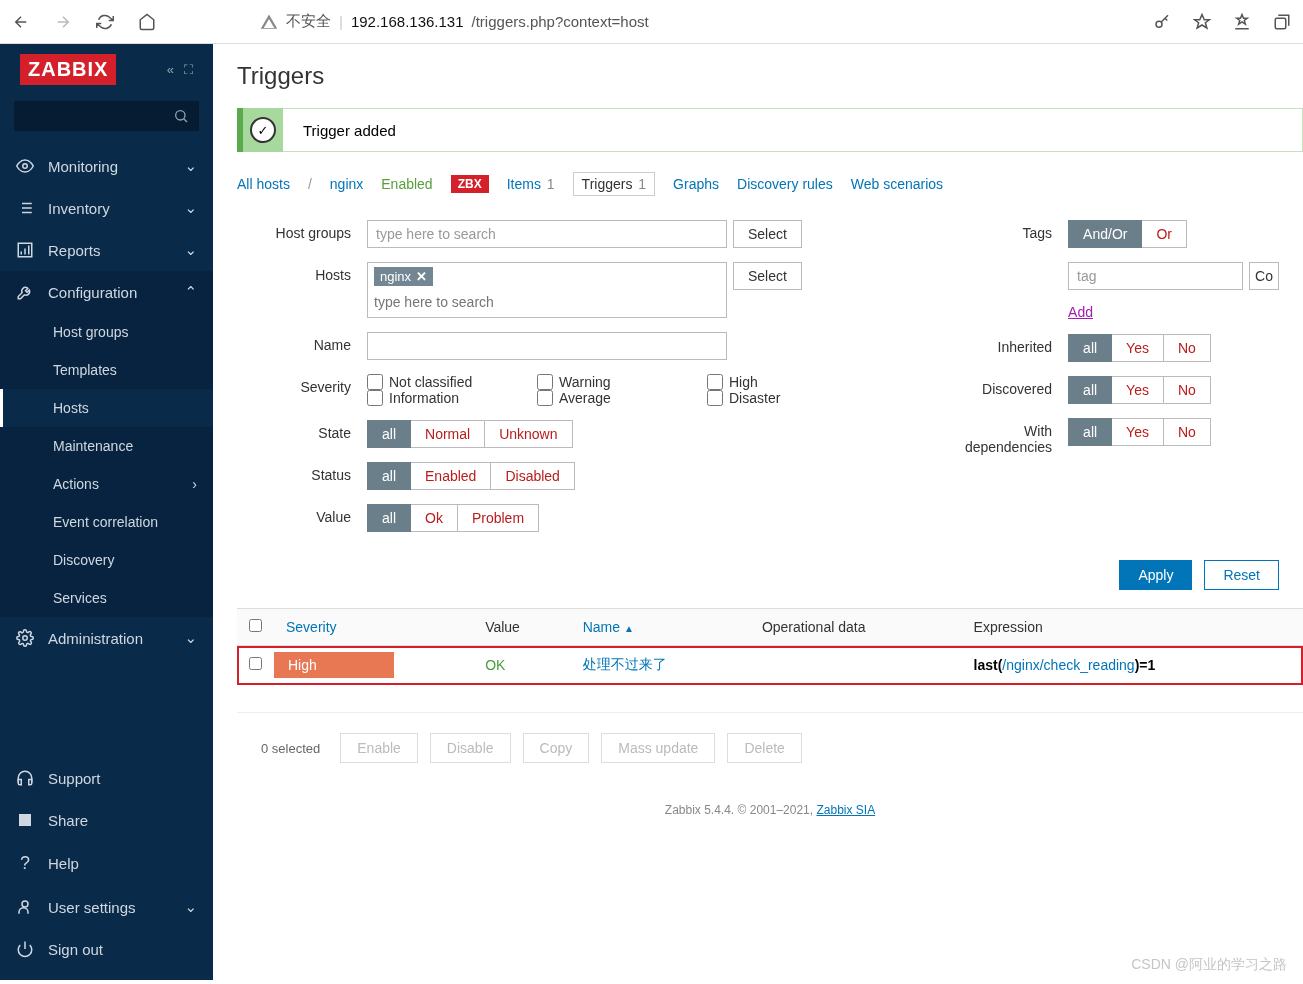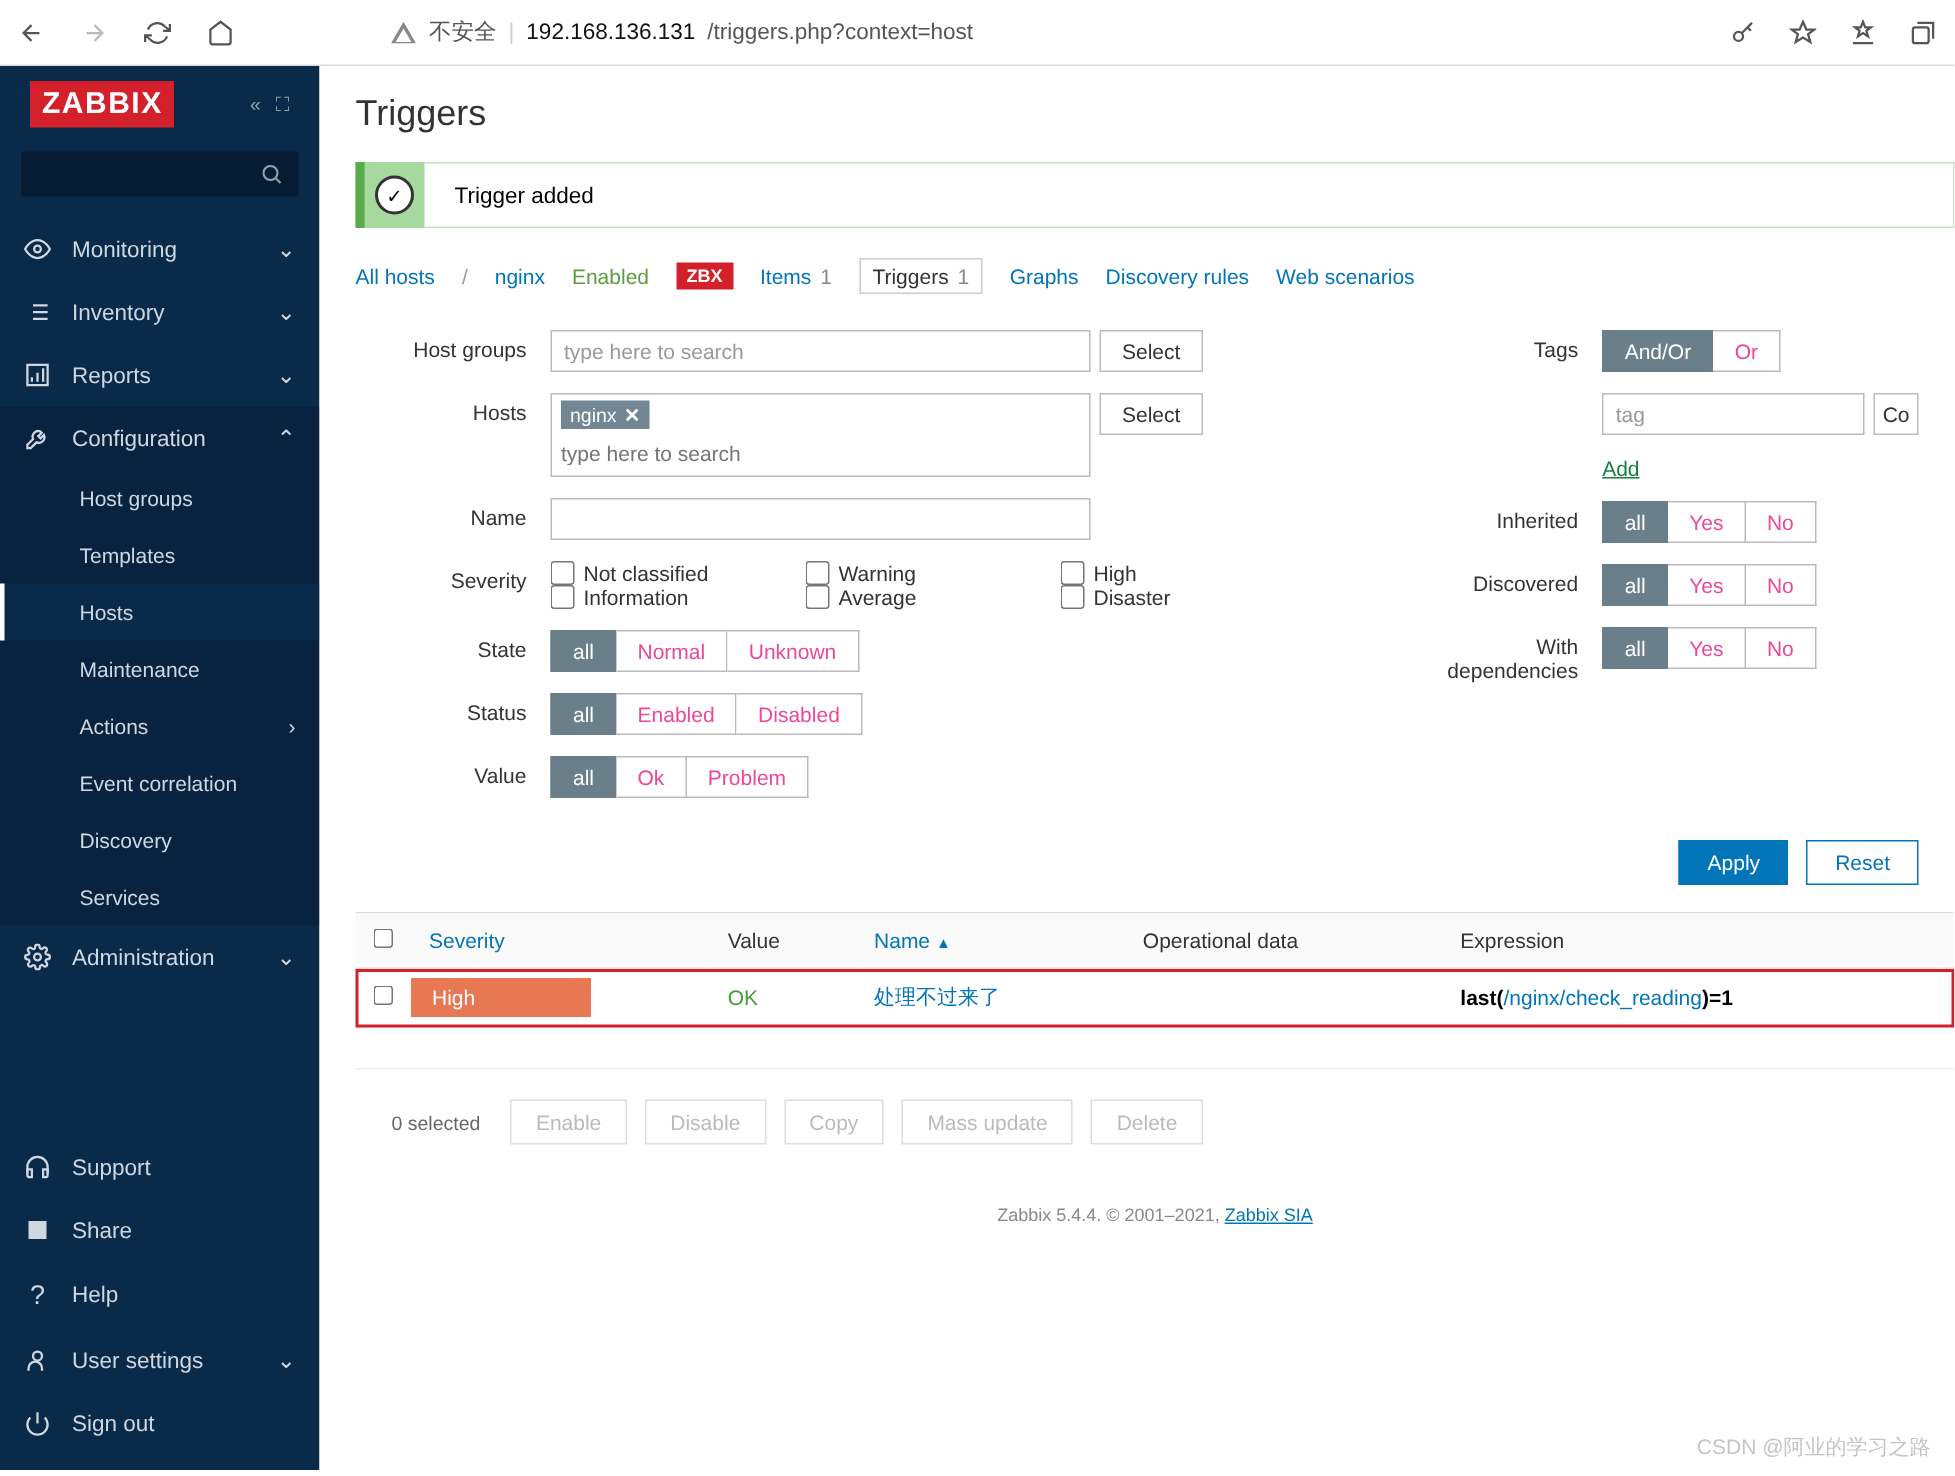--- a/index.html
+++ b/index.html
@@ -45,27 +45,27 @@
 .frow label { width: 130px; text-align: right; padding-right: 16px; padding-top: 5px; color: #333; font-size: 14px; }
 .frow .ctrl { display: flex; gap: 6px; flex: 1; }
 .text-input { border: 1px solid #bbb; padding: 5px 8px; font-size: 14px; color: #333; background: #fff; }
 .text-input::placeholder { color: #999; }
 .multiselect { border: 1px solid #bbb; padding: 4px 6px; width: 360px; display: flex; flex-wrap: wrap; gap: 4px; align-items: center; min-height: 30px; }
 .tag-chip { background: #728793; color: #fff; padding: 2px 6px; font-size: 13px; display: flex; align-items: center; gap: 5px; }
 .tag-chip .x { font-weight: bold; cursor: pointer; }
 .ms-input { border: none; outline: none; flex: 1; font-size: 14px; min-width: 100px; }
 .btn { border: 1px solid #bbb; background: #fff; padding: 5px 14px; cursor: pointer; font-size: 14px; color: #333; }
 .btn-group { display: flex; }
-.btn-group .seg { border: 1px solid #bbb; padding: 5px 14px; cursor: pointer; font-size: 14px; background: #fff; color: #ec4899; }
+.btn-group .seg { border: 1px solid #bbb; padding: 5px 14px; cursor: pointer; font-size: 14px; background: #fff; color: #b91c1c; }
 .btn-group .seg + .seg { border-left: none; }
 .btn-group .seg.active { background: #6b7f8a; color: #fff; border-color: #6b7f8a; }
 .checkrow { display: flex; gap: 30px; flex-wrap: wrap; }
 .checkrow label { display: flex; align-items: center; gap: 6px; font-size: 14px; width: 140px; text-align: left; padding: 0; }
 .checkrow input { width: 16px; height: 16px; }
-.add-link { color: #15803d; text-decoration: underline; cursor: pointer; font-size: 14px; }
+.add-link { color: #a21caf; text-decoration: underline; cursor: pointer; font-size: 14px; }
 .action-row { display: flex; justify-content: flex-end; gap: 12px; margin: 28px 24px 18px 0; }
 .btn-primary { background: #0275b8; color: #fff; border: 1px solid #0275b8; padding: 6px 18px; cursor: pointer; font-size: 14px; text-align: center; }
 .btn-reset { border: 1px solid #0275b8; color: #0275b8; background: #fff; padding: 6px 18px; cursor: pointer; font-size: 14px; }
 .table-wrap { border-top: 1px solid #ddd; }
 table { width: 100%; border-collapse: collapse; }
 th { text-align: left; padding: 10px 12px; font-weight: normal; color: #0275b8; font-size: 14px; background: #fafafa; border-bottom: 1px solid #ddd; }
 th.nohdr { color: #333; }
 td { padding: 10px 12px; font-size: 14px; border-bottom: 1px solid #eee; }
 .hl-row { outline: 2px solid #d4202a; outline-offset: -2px; }
 .sev-high { background: #e87754; color: #fff; padding: 5px 14px; display: inline-block; width: 120px; }

